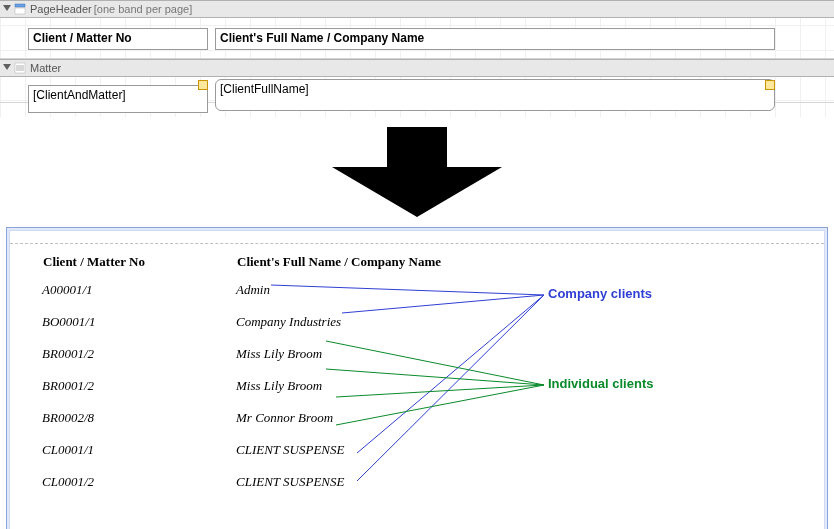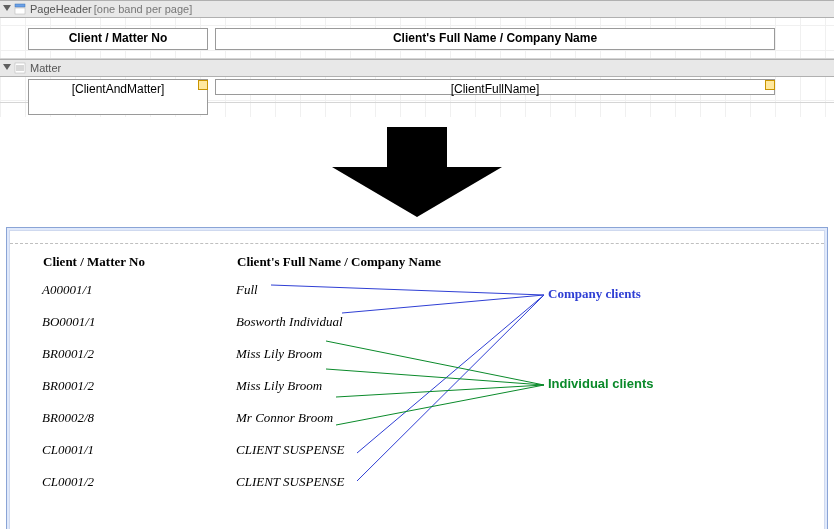--- a/index.html
+++ b/index.html
@@ -9,21 +9,20 @@
     font-size: 11px;
     background: #ffffff;
     width: 834px;
   }
   .designer-grid {
     background-image:
       linear-gradient(to right, #f0f0f0 1px, transparent 1px),
       linear-gradient(to bottom, #f0f0f0 1px, transparent 1px);
     background-size: 25px 25px;
     position: relative;
-    text-align: center;
   }
   .band-header {
     background: #e8e8e8;
     border-top: 1px solid #b0b0b0;
     border-bottom: 1px solid #b0b0b0;
     height: 16px;
     line-height: 16px;
     font-size: 11px;
     color: #555;
     display: flex;
@@ -169,25 +168,25 @@
       <svg width="12" height="12">
           <rect x="1" y="1" width="10" height="10" fill="#fff" stroke="#b0b0b0" stroke-width="0.5"></rect>
           <line x1="2" y1="4" x2="10" y2="4" stroke="#b0b0b0"></line>
           <line x1="2" y1="6" x2="10" y2="6" stroke="#b0b0b0"></line>
           <line x1="2" y1="8" x2="10" y2="8" stroke="#b0b0b0"></line>
         </svg>
     </span>
     <span class="band-name">Matter</span>
   </div>
   <div class="band-body detailband">
-    <div class="cell" style="left:28px; top:2px; width:180px; height:36px;">
+    <div class="cell" style="left:28px; top:8px; width:180px; height:28px;">
       <span>[ClientAndMatter]</span>
     </div>
     <div class="smart-tag" style="left:198px; top:3px;"></div>
-    <div class="cell" style="left:215px; top:2px; width:560px; height:16px;">
+    <div class="cell" style="left:215px; top:2px; width:560px; height:32px;border-radius:6px;">
       <span>[ClientFullName]</span>
     </div>
     <div class="smart-tag" style="left:765px; top:3px;"></div>
   </div>
   <div style="height:14px;"></div>
 </div>
 
 <div class="big-arrow-wrap">
   <svg width="170" height="90">
     <polygon points="55,0 115,0 115,40 170,40 85,90 0,40 55,40" fill="#000000"></polygon>
@@ -199,25 +198,25 @@
     <div class="dashline" style="top:12px;"></div>
 
     <table class="preview-table">
       <tbody>
           <tr>
         <th class="col1">Client / Matter No</th>
         <th class="col2">Client's Full Name / Company Name</th>
       </tr>
       <tr>
             <td>A00001/1</td>
-            <td>Full</td>
+            <td>Admin</td>
           </tr>
       <tr>
             <td>BO0001/1</td>
-            <td>Bosworth Individual</td>
+            <td>Company Industries</td>
           </tr>
       <tr>
             <td>BR0001/2</td>
             <td>Miss Lily Broom</td>
           </tr>
       <tr>
             <td>BR0001/2</td>
             <td>Miss Lily Broom</td>
           </tr>
       <tr>
@@ -244,16 +243,16 @@
         <line x1="347" y1="250" x2="534" y2="64"></line>
       </g>
 
       <g stroke="#0a8a2a" stroke-width="1" fill="none">
         <line x1="316" y1="110" x2="534" y2="154"></line>
         <line x1="316" y1="138" x2="534" y2="154"></line>
         <line x1="326" y1="166" x2="534" y2="154"></line>
         <line x1="326" y1="194" x2="534" y2="154"></line>
       </g>
     </svg>
-    <div class="annotation ann-company" style="position:absolute; left:538px; top:55px;font-family:Liberation Serif, serif;">Company clients</div>
+    <div class="annotation ann-company" style="position:absolute; left:538px; top:55px;">Company clients</div>
     <div class="annotation ann-individual" style="position:absolute; left:538px; top:145px;">Individual clients</div>
   </div>
 </div>
 
 </body></html>

